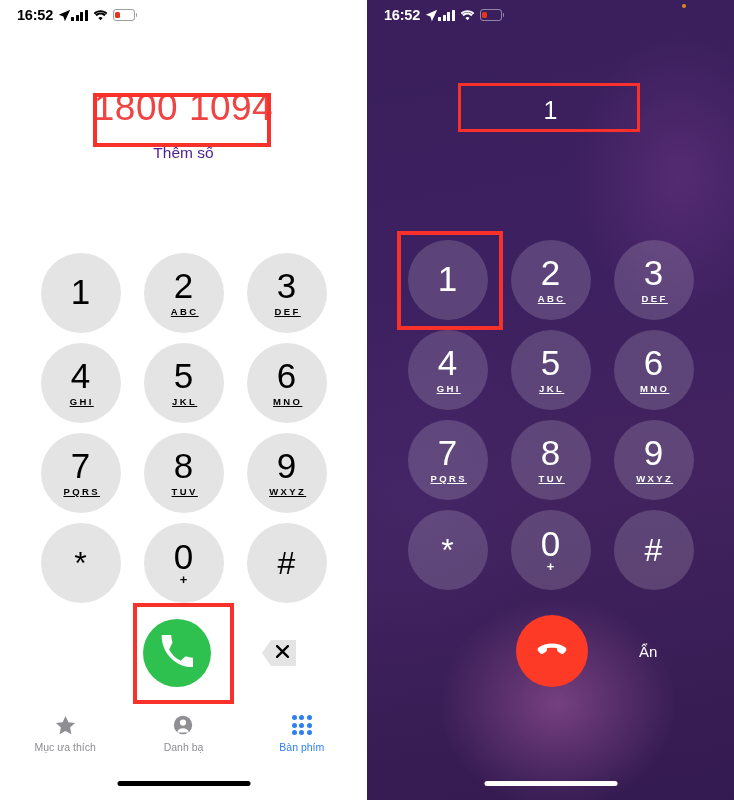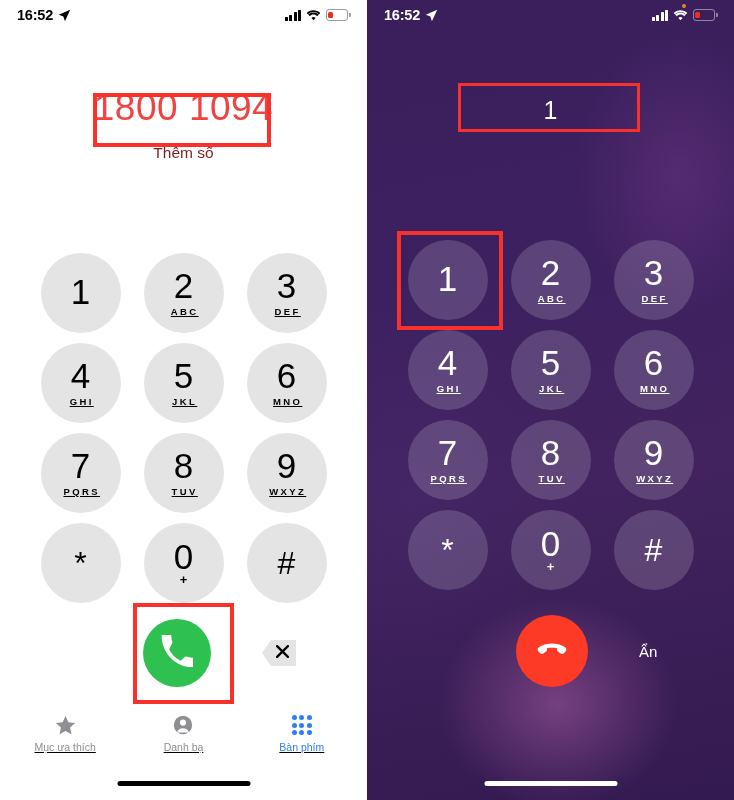--- a/index.html
+++ b/index.html
@@ -18,21 +18,21 @@
     background:
       radial-gradient(ellipse 170px 150px at 52% 88%, rgba(168,92,160,0.55) 0%, rgba(168,92,160,0) 70%),
       radial-gradient(ellipse 150px 200px at 85% 22%, rgba(120,60,140,0.40) 0%, rgba(120,60,140,0) 70%),
       radial-gradient(ellipse 200px 260px at 12% 60%, rgba(70,40,110,0.45) 0%, rgba(70,40,110,0) 75%),
       linear-gradient(170deg, #3a1f5c 0%, #3d2060 35%, #42235f 60%, #331a50 100%);
   }
 
   
   .statusbar {
     position: absolute; top: 0; left: 0; right: 0; height: 30px;
-    display: flex; align-items: center; justify-content: space-between;
+    display: flex; align-items: center; 
     padding: 0 16px 0 17px;
   }
   .sb-left { display: flex; align-items: center; gap: 5px; }
   .sb-time { font-size: 14.5px; font-weight: bold; letter-spacing: -0.2px; }
   .sb-right { display: flex; align-items: center; gap: 5px; }
   .phone-left .sb-time, .phone-left .loc-arrow { color: #000; }
   .phone-right .sb-time, .phone-right .loc-arrow { color: #fff; }
   .loc-arrow svg { display: block; }
 
   
@@ -70,21 +70,21 @@
 
   
   .number-area {
     position: absolute; top: 82px; left: 0; right: 0;
     display: flex; flex-direction: column; align-items: center;
   }
   .dialed-number {
     font-size: 37px; color: #ef4444; letter-spacing: 0.5px; line-height: 1;
     padding: 7px 12px 9px; white-space: nowrap;
   }
-  .add-number { margin-top: 9px; font-size: 15.5px; color: #7f1d1d; }
+  .add-number { margin-top: 9px; font-size: 15.5px; color: #4c1d95; }
 
   .call-number {
     font-size: 25px; color: #ffffff; line-height: 1;
     padding: 12px 20px; font-weight: 400;
   }
 
   
   .hl { position: absolute; border: 4px solid #f8312a; pointer-events: none; }
   .hl-thin { border-width: 3px; }
 
@@ -141,21 +141,21 @@
     position: absolute; left: 272px; top: 33px;
     font-size: 15px; color: #ffffff;
   }
 
   
   .tabbar {
     position: absolute; bottom: 36px; left: 0; right: 0; height: 52px;
     display: flex; align-items: flex-start; justify-content: space-around;
     padding: 0 6px;
   }
-  .tab { display: flex; flex-direction: column; align-items: center; width: 86px; text-decoration: underline; }
+  .tab { display: flex; flex-direction: column; align-items: center; width: 86px; }
   .tab-icon { height: 26px; display: flex; align-items: center; justify-content: center; }
   .tab-label { font-size: 10.5px; margin-top: 3px; color: #8e8e93; white-space: nowrap; }
   .tab.active .tab-label { color: #2f7ff0; }
   .tab-icon svg { fill: #8e8e93; }
 
   
   .grid-icon { display: grid; grid-template-columns: repeat(3, 5px); gap: 2.5px; }
   .grid-icon span { width: 5px; height: 5px; border-radius: 50%; background: #2f7ff0; }
 
   

